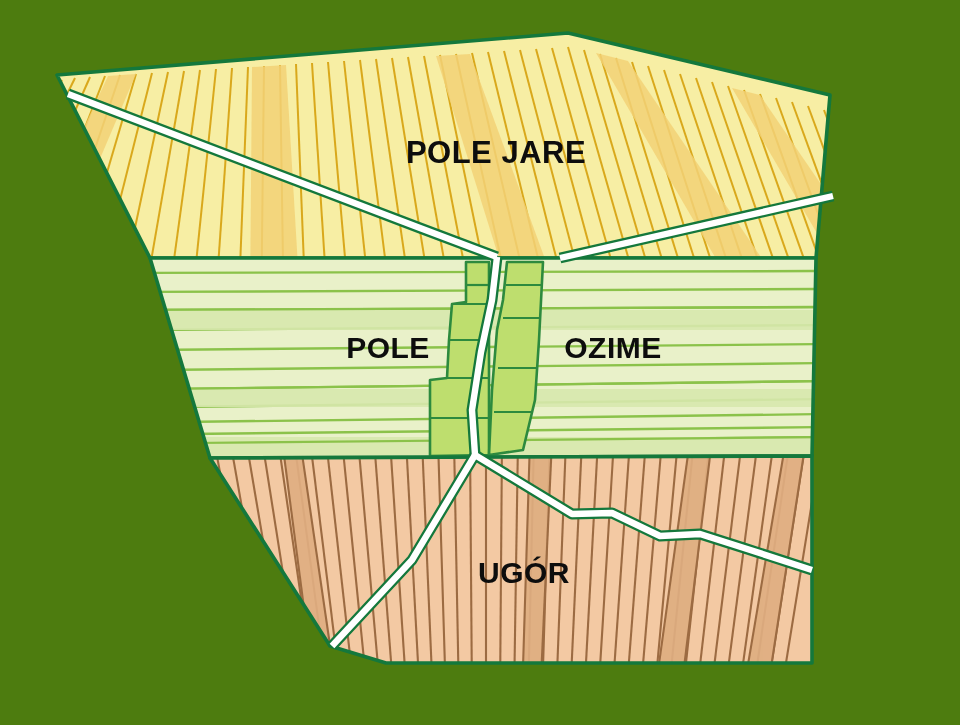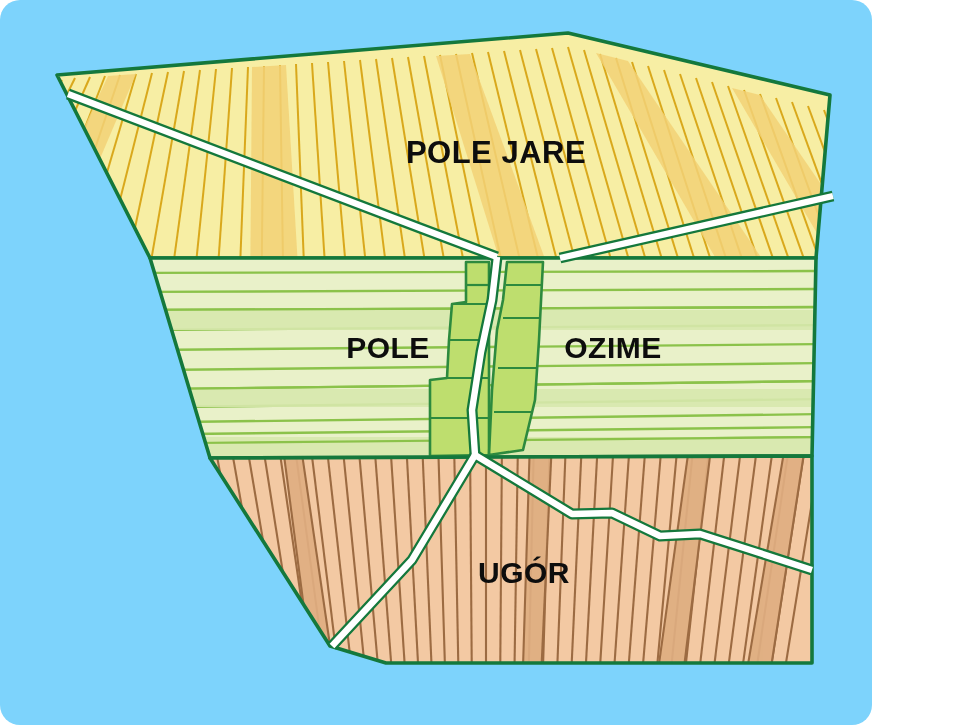--- a/index.html
+++ b/index.html
@@ -1,18 +1,18 @@
 <!DOCTYPE html>
 <html><head>
 <meta charset="utf-8">
 <title>Trojpolowka</title>
 <style>
   html,body{margin:0;padding:0;background:#ffffff;}
   body{width:960px;height:725px;overflow:hidden;font-family:"Liberation Sans",sans-serif;}
-  #stage{position:relative;width:872px;height:725px;background:#7dd3fc;border-radius:20px;}
+  #stage{position:relative;width:960px;height:725px;background:#4d7c0f;}
   svg#map{display:block;width:960px;height:725px;}
   .fieldlabel{
     font-family:"Liberation Sans",sans-serif;
     font-weight:bold;
     font-size:31px;
     fill:#0d0d0d;
     letter-spacing:0.5px;
     paint-order:stroke;
   }
   .lbl-small{font-size:30px;}

